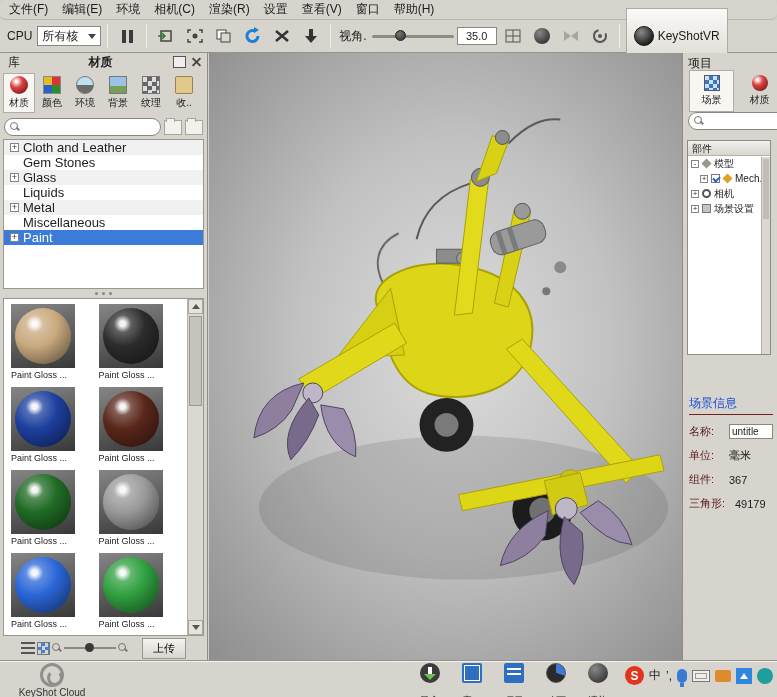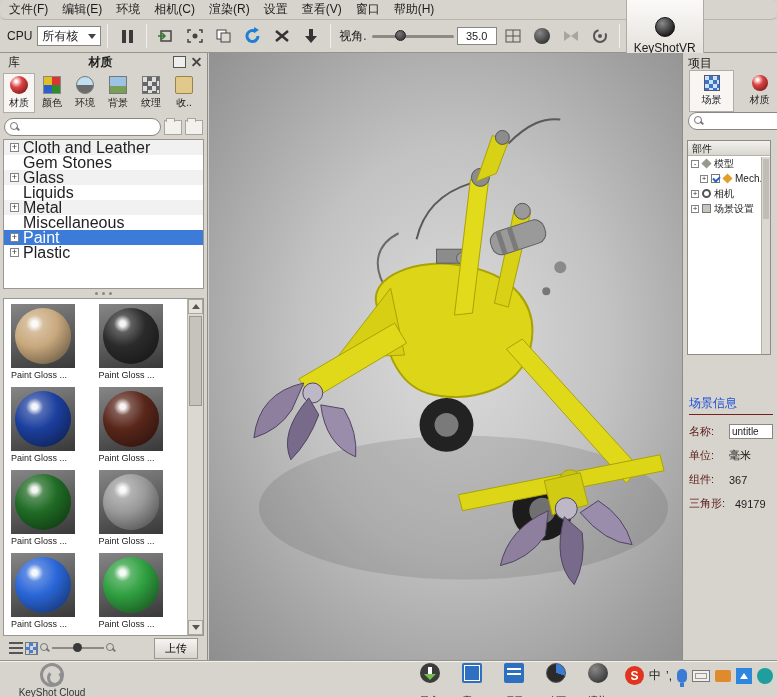--- a/index.html
+++ b/index.html
@@ -18,21 +18,21 @@
   .dd-arrow { width:0; height:0; border-left:4px solid transparent; border-right:4px solid transparent; border-top:5px solid #444; }
   .tb-sep { width:1px; height:24px; background:#a5a29a; border-right:1px solid #f0efec; margin:0 3px; }
   .tb-btn { width:26px; height:26px; border:1px solid transparent; background:transparent; display:flex; align-items:center; justify-content:center; }
   .icon-pause { display:flex; gap:3px; }
   .icon-pause i { display:block; width:4px; height:13px; background:#3a3a3a; }
   .slider { position:relative; width:82px; height:20px; }
   .slider .track { position:absolute; left:0; right:0; top:9px; height:3px; background:#8d8a83; border-radius:2px; }
   .slider .thumb { position:absolute; left:28%; top:4px; width:11px; height:11px; border-radius:50%; background:radial-gradient(circle at 35% 30%, #777, #2c2c2c); border:1px solid #222; }
   .value-box { width:40px; height:18px; background:#fff; border:1px solid #8a8780; display:flex; align-items:center; justify-content:center; font-size:11px; }
   .ks-logo { width:20px; height:20px; border-radius:50%; background:radial-gradient(circle at 35% 30%, #8a8a8a, #1d1d1d 75%); border:1px solid #111; }
-  .vr-btn { display:flex; align-items:center; gap:4px; padding:17px 7px; border:1px solid #aeaba3; background:linear-gradient(#fbfaf8,#ddd9d2);flex-direction:column; }
+  .vr-btn { display:flex; align-items:center; gap:4px; padding:17px 7px; border:1px solid #aeaba3; background:linear-gradient(#fbfaf8,#ddd9d2); }
 
   
   .left-panel { position:absolute; left:0; top:53px; width:208px; bottom:37px; background:#d7d4cd; border-right:1px solid #8f8c85; display:flex; flex-direction:column; }
   .viewport { position:absolute; left:209px; top:53px; width:473px; bottom:37px; background:radial-gradient(ellipse at 52% 48%, #dcdcdc 0%, #c2c2c2 45%, #a0a0a0 80%, #8e8e8e 100%); }
   .viewport svg { width:100%; height:100%; display:block; }
   .right-panel { position:absolute; right:0; top:53px; width:95px; bottom:37px; background:#d7d4cd; border-left:1px solid #8f8c85; overflow:hidden; }
 
   
   .lp-header { height:18px; display:flex; align-items:center; }
   .lp-header .htab { padding:0 8px; font-size:12px; }
@@ -56,21 +56,21 @@
 
   .lp-search { height:24px; display:flex; align-items:center; gap:3px; padding:0 4px; }
   .search-box { flex:1; height:18px; background:#fff; border:1px solid #8a8780; border-radius:9px; display:flex; align-items:center; padding:0 5px; gap:4px; }
   .mag { position:relative; width:10px; height:10px; flex:none; }
   .mag::before { content:""; position:absolute; left:0; top:0; width:6px; height:6px; border:1.5px solid #777; border-radius:50%; }
   .mag::after { content:""; position:absolute; left:6px; top:6px; width:4px; height:1.5px; background:#777; transform:rotate(45deg); }
   .folder-btn { width:18px; height:15px; position:relative; background:#f2f1ee; border:1px solid #a8a59d; }
   .folder-btn::before { content:""; position:absolute; left:1px; top:-3px; width:7px; height:3px; background:#f2f1ee; border:1px solid #a8a59d; border-bottom:none; }
 
   .lp-tree { height:150px; margin:0 3px; background:#fff; border:1px solid #9a978f; overflow:hidden; }
-  .trow { height:15px; display:flex; align-items:center; gap:4px; padding-left:6px; font-size:16px; color:#222; white-space:nowrap; }
+  .trow { height:15px; display:flex; align-items:center; gap:4px; padding-left:6px; font-size:13px; color:#222; white-space:nowrap; }
   .trow:nth-child(odd) { background:#f1f1f1; }
   .trow.selected { background:#3d7bd9 !important; color:#fff; }
   .exp { width:9px; height:9px; flex:none; border:1px solid #848484; background:#fff; color:#333; font-size:9px; line-height:7px; text-align:center; }
   .exp::before { content:"+"; }
   .exp-none { width:9px; height:9px; flex:none; }
 
   .lp-dots { height:9px; display:flex; align-items:center; justify-content:center; gap:4px; }
   .lp-dots i { width:3px; height:3px; border-radius:50%; background:#8a8780; }
 
   .lp-thumbs { flex:1; margin:0 3px; background:#fff; border:1px solid #9a978f; position:relative; overflow:hidden; }
@@ -81,21 +81,21 @@
   .sphere::before { content:""; position:absolute; inset:0; border-radius:50%;
     background:radial-gradient(circle at 35% 28%, rgba(255,255,255,.95) 0 5%, rgba(255,255,255,.25) 16%, rgba(0,0,0,0) 42%, rgba(0,0,0,.55) 96%); }
   .thumb-label { font-size:9px; color:#222; margin-top:2px; white-space:nowrap; }
   .vscroll { position:absolute; right:0; top:0; bottom:0; width:16px; background:#dbd8d1; border-left:1px solid #b5b2aa; }
   .vs-up,.vs-down { position:absolute; left:0; width:15px; height:15px; background:#e6e3dc; border:1px solid #aaa79f; display:flex; align-items:center; justify-content:center; }
   .vs-up { top:0; } .vs-down { bottom:0; }
   .tri-up { width:0; height:0; border-left:4px solid transparent; border-right:4px solid transparent; border-bottom:5px solid #555; }
   .tri-down { width:0; height:0; border-left:4px solid transparent; border-right:4px solid transparent; border-top:5px solid #555; }
   .vs-thumb { position:absolute; left:1px; top:17px; width:13px; height:90px; background:#c6c3bc; border:1px solid #9a978f; }
 
-  .lp-bottom { height:24px; display:flex; align-items:center; gap:2px; padding:0 9px; }
+  .lp-bottom { height:24px; display:flex; align-items:center; gap:2px; padding:0 21px; }
   .icon-list { width:14px; height:12px; display:flex; flex-direction:column; justify-content:space-between; }
   .icon-list i { height:2px; background:#555; }
   .icon-grid { width:13px; height:13px; background:repeating-conic-gradient(#4a7fd0 0 25%, #d7d4cd 0 50%) 0 0/7px 7px; border:1px solid #777; }
   .mini-slider { position:relative; width:52px; height:14px; }
   .mini-slider .track { position:absolute; left:0; right:0; top:6px; height:2px; background:#8d8a83; }
   .mini-slider .thumb { position:absolute; left:40%; top:2px; width:9px; height:9px; border-radius:50%; background:#3a3a3a; }
   .upload-btn { margin-left:auto; padding:2px 10px; font-size:11px; border:1px solid #9a978f; background:linear-gradient(#f5f4f1,#d8d5ce); }
 
   
   .rp-title { height:17px; padding:2px 5px; font-size:12px; }
@@ -321,24 +321,20 @@
           <span>Metal</span>
         </div>
       <div class="trow">
           <span class="exp-none"></span>
           <span>Miscellaneous</span>
         </div>
       <div class="trow selected">
           <span class="exp"></span>
           <span>Paint</span>
         </div>
-      <div class="trow">
-          <span class="exp"></span>
-          <span>Plastic</span>
-        </div>
     </div>
 
     <div class="lp-dots">
         <i></i>
         <i></i>
         <i></i>
       </div>
 
     <div class="lp-thumbs">
       <div class="thumb-grid">

